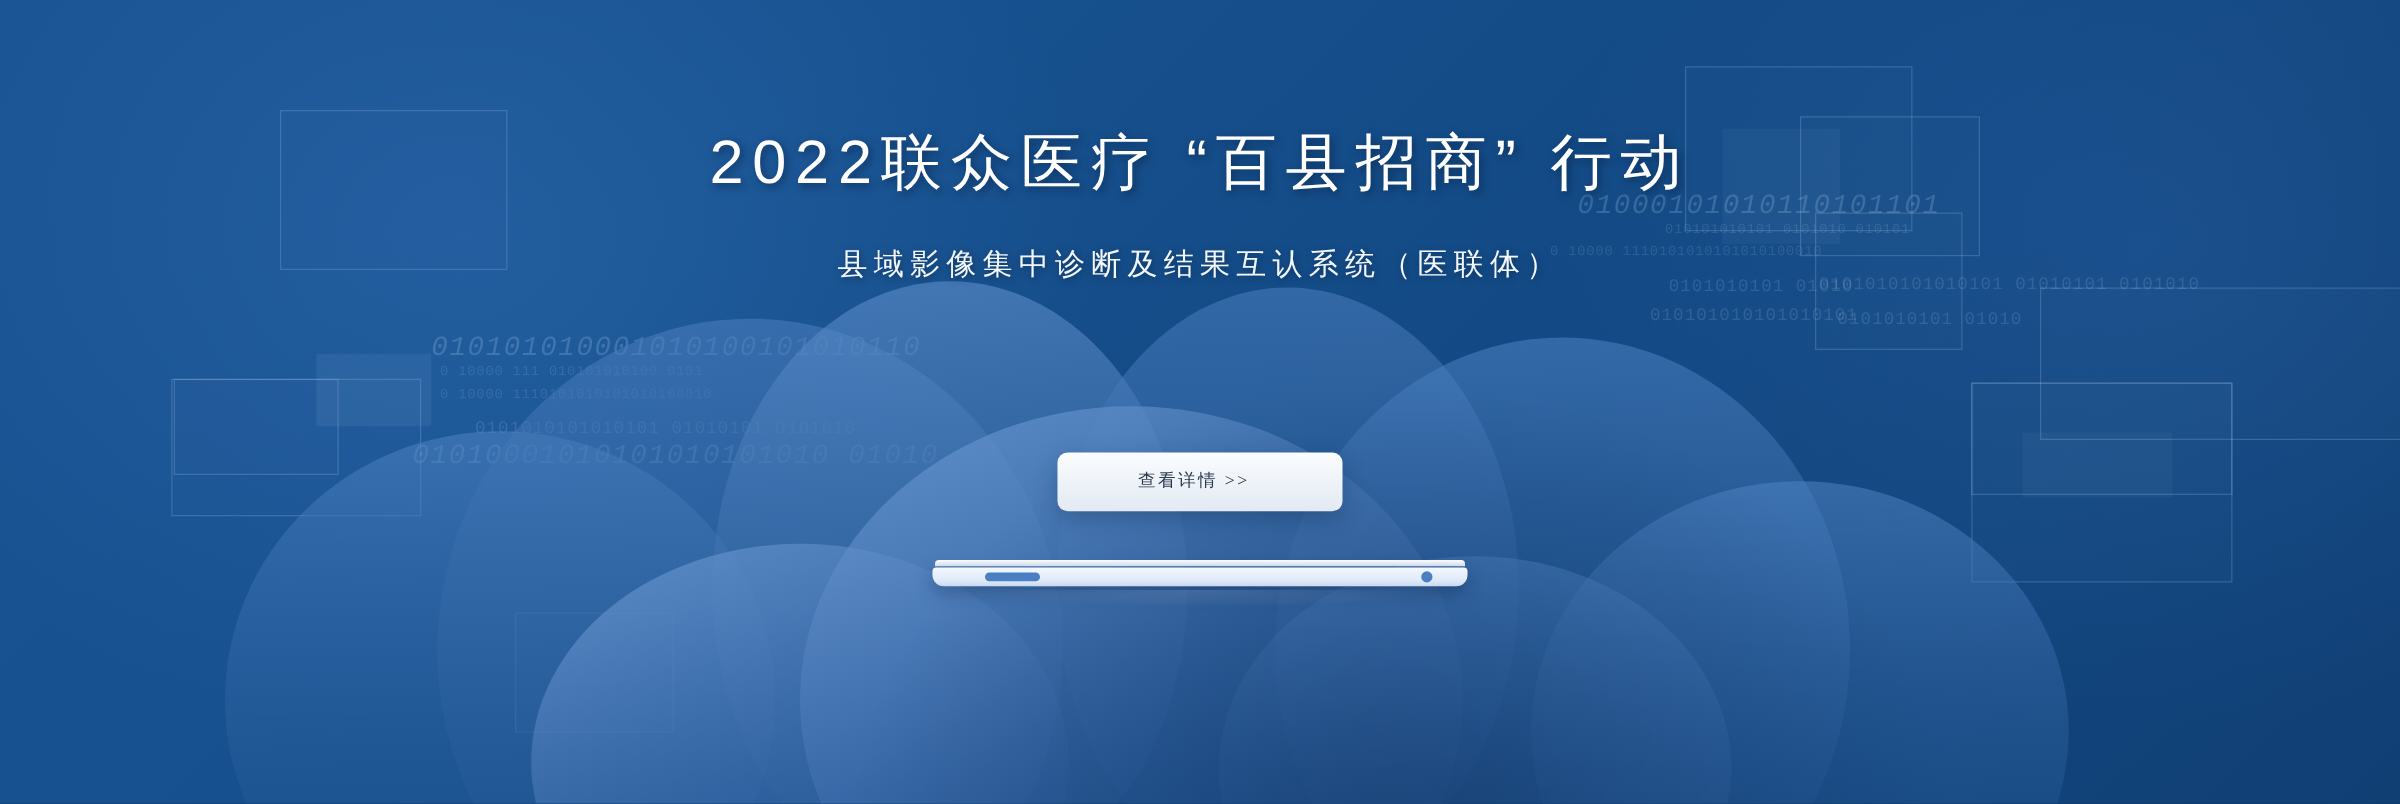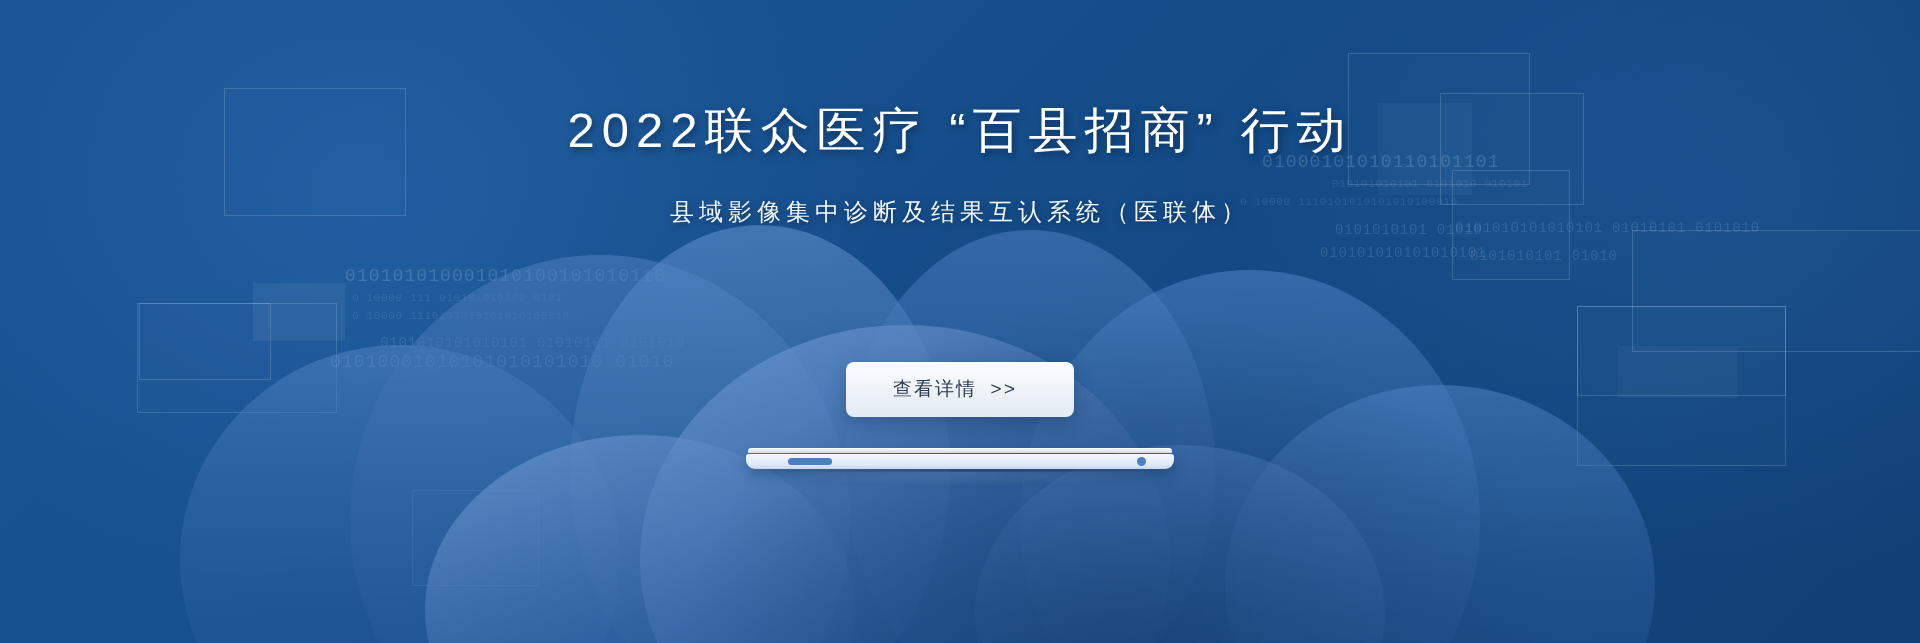--- a/index.html
+++ b/index.html
@@ -60,21 +60,21 @@
   
   .binary {
     position: absolute;
     color: rgba(196,220,245,0.17);
     font-family: "Liberation Mono", "DejaVu Sans Mono", monospace;
     white-space: nowrap;
     letter-spacing: 0.06em;
     pointer-events: none;
     user-select: none;
   }
-  .bin-big   { font-size: 18px; color: rgba(200,224,248,0.20); }
+  .bin-big   { font-size: 22px; color: rgba(200,224,248,0.20); font-style: italic; }
   .bin-mid   { font-size: 14px; color: rgba(200,224,248,0.15); }
   .bin-small { font-size: 11px; color: rgba(200,224,248,0.13); }
 
   
   .cloudwrap {
     position: absolute;
     left: 0; right: 0; bottom: 0; top: 0;
     pointer-events: none;
   }
 
@@ -117,23 +117,23 @@
   }
   .cta {
     display: inline-block;
     box-sizing: border-box;
     min-width: 228px;
     padding: 14px 26px 15px 16px;
     border: none;
     border-radius: 8px;
     background: linear-gradient(180deg, #fbfdff 0%, #edf2f8 55%, #e3eaf3 100%);
     color: #2b3a4d;
-    font-size: 19px;
+    font-size: 14px;
     letter-spacing: 2px;
-    font-family: Liberation Mono, monospace;
+    font-family: Liberation Serif, serif;
     cursor: pointer;
     box-shadow: 0 6px 18px rgba(8,30,62,0.28);
   }
 
   
   .device {
     position: absolute;
     left: 50%;
     transform: translateX(-50%);
     top: 448px;

